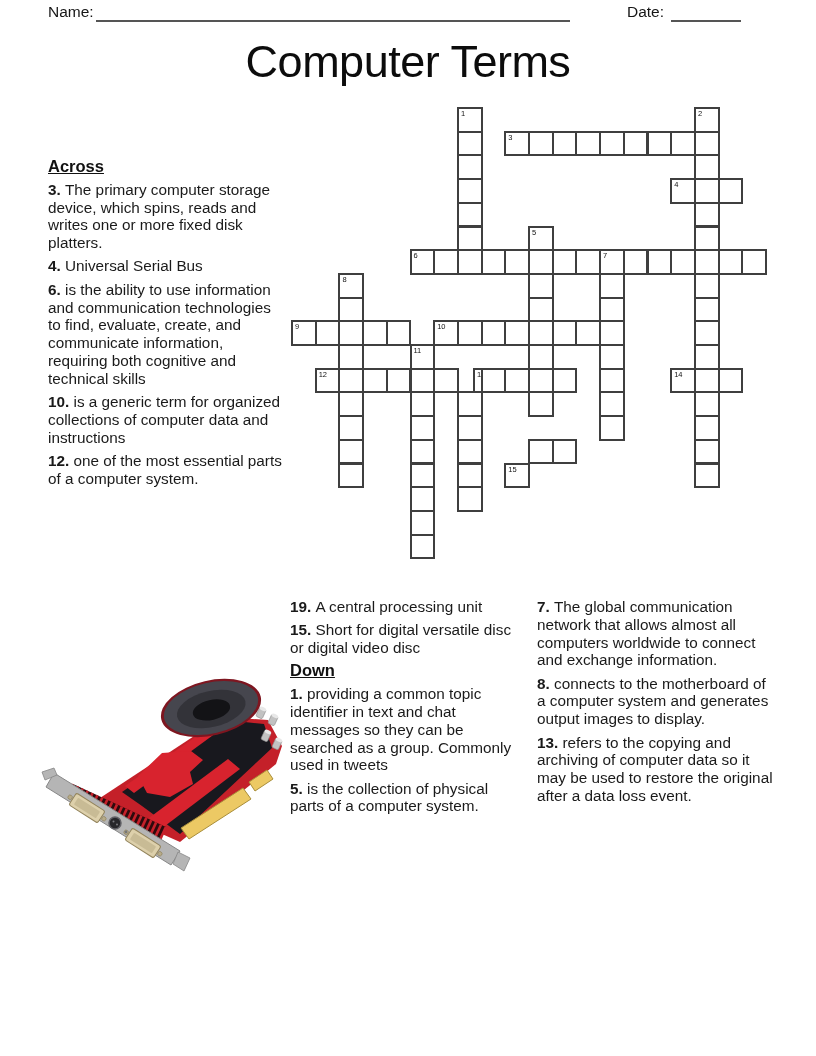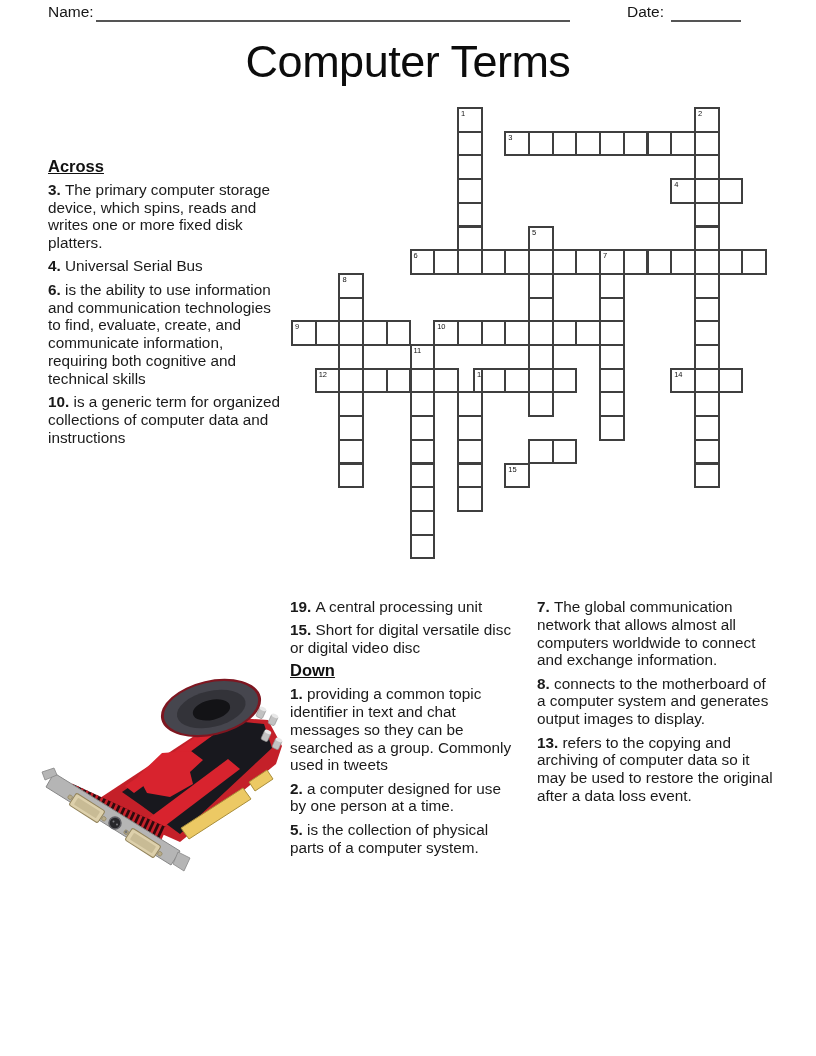--- a/index.html
+++ b/index.html
@@ -190,27 +190,27 @@
       <div class="cell" style="left: 237px; top: 331.8px;"></div>
       <div class="cell" style="left: 260.7px; top: 331.8px;"></div>
     </div>
 
   <div class="clue-col" id="clue-col-0">
       <div class="clue-heading">Across</div>
       <div class="clue"><span class="cluenum">3. </span><span>The primary computer storage device, which spins, reads and writes one or more fixed disk platters.</span></div>
       <div class="clue"><span class="cluenum">4. </span><span>Universal Serial Bus</span></div>
       <div class="clue"><span class="cluenum">6. </span><span>is the ability to use information and communication technologies to find, evaluate, create, and communicate information, requiring both cognitive and technical skills</span></div>
       <div class="clue"><span class="cluenum">10. </span><span>is a generic term for organized collections of computer data and instructions</span></div>
+      <div class="clue"><span class="cluenum">12. </span><span>one of the most essential parts of a computer system.</span></div>
     </div>
   <div class="clue-col" id="clue-col-1">
       <div class="clue"><span class="cluenum">19. </span><span>A central processing unit</span></div>
       <div class="clue"><span class="cluenum">15. </span><span>Short for digital versatile disc or digital video disc</span></div>
       <div class="clue-heading">Down</div>
       <div class="clue"><span class="cluenum">1. </span><span>providing a common topic identifier in text and chat messages so they can be searched as a group. Commonly used in tweets</span></div>
-      <div class="clue"><span class="cluenum">2. </span><span>a computer designed for use by one person at a time.</span></div>
       <div class="clue"><span class="cluenum">5. </span><span>is the collection of physical parts of a computer system.</span></div>
     </div>
   <div class="clue-col" id="clue-col-2">
       <div class="clue"><span class="cluenum">7. </span><span>The global communication network that allows almost all computers worldwide to connect and exchange information.</span></div>
       <div class="clue"><span class="cluenum">8. </span><span>connects to the motherboard of a computer system and generates output images to display.</span></div>
       <div class="clue"><span class="cluenum">13. </span><span>refers to the copying and archiving of computer data so it may be used to restore the original after a data loss event.</span></div>
     </div>
 
   <div class="gpu">
     <svg width="260" height="234" viewBox="0 0 260 234" xmlns="http://www.w3.org/2000/svg">

